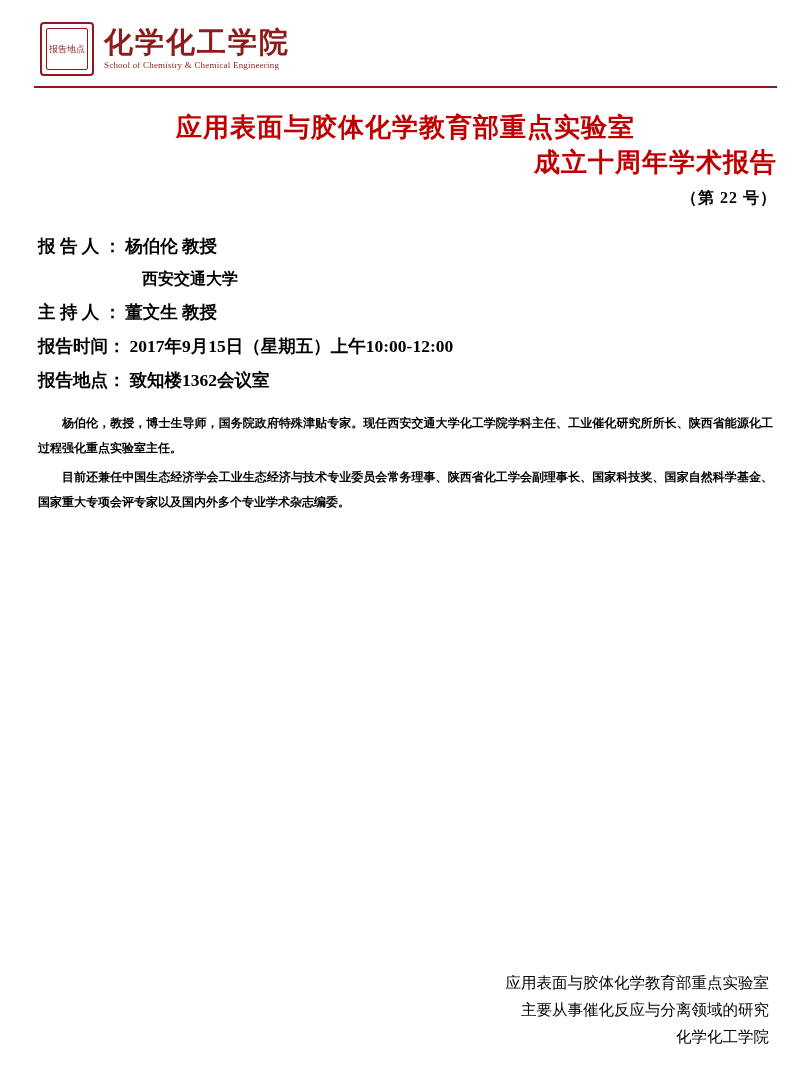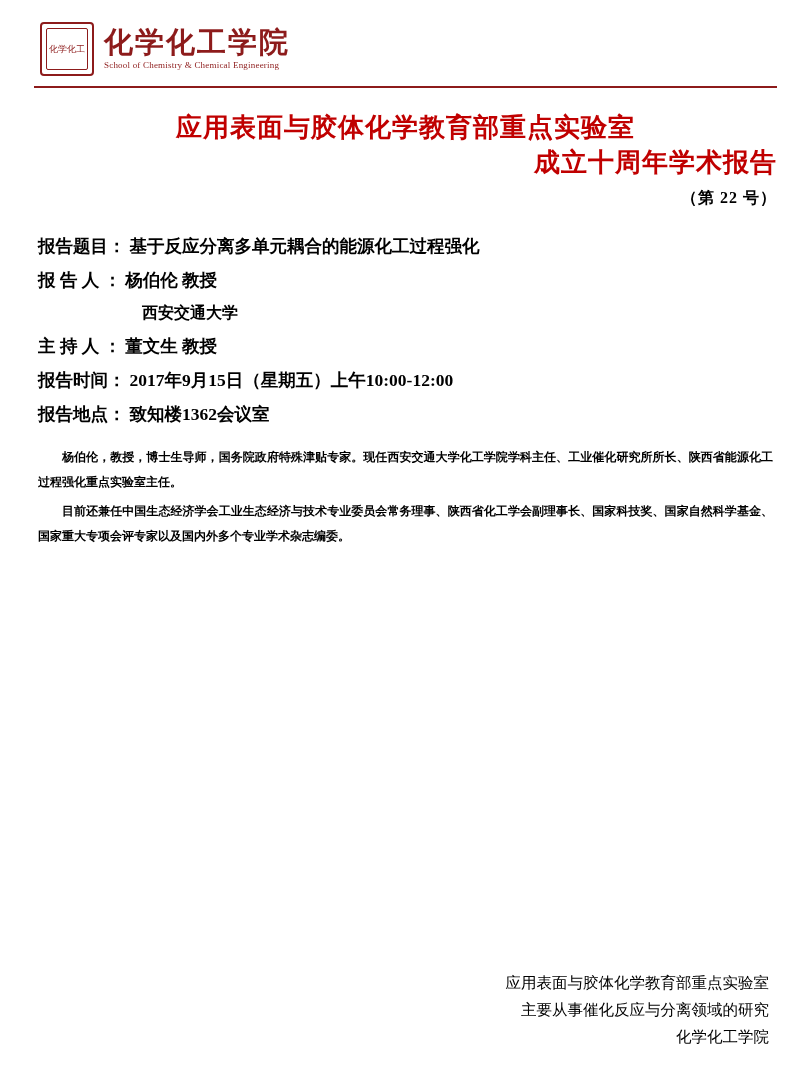--- a/index.html
+++ b/index.html
@@ -165,39 +165,35 @@
     font-family: "Liberation Serif", "DejaVu Serif", serif;
   }
 </style>
 </head>
 <body>
 
 <div class="page">
 
   <div class="logo-row">
     <div class="seal">
-      <div class="seal-glyph">化学化工</div>
+      <div class="seal-glyph">报告地点</div>
     </div>
     <div class="logo-text-block">
       <div class="logo-cn">化学化工学院</div>
       <div class="logo-en">School of Chemistry &amp; Chemical Engineering</div>
     </div>
   </div>
 
   <hr class="rule">
 
   <div class="title">应用表面与胶体化学教育部重点实验室</div>
   <div class="title-line2">成立十周年学术报告</div>
   <div class="subtitle">（第 22 号）</div>
 
   <div class="info">
-    <div class="info-row">
-      <span class="info-label">报告题目：</span>
-      <span class="info-value">基于反应分离多单元耦合的能源化工过程强化</span>
-    </div>
     <div class="info-row">
       <span class="info-label">报 告 人 ：</span>
       <span class="info-value">杨伯伦  教授</span>
     </div>
     <div class="info-sub">西安交通大学</div>
     <div class="info-row">
       <span class="info-label">主 持 人 ：</span>
       <span class="info-value">董文生  教授</span>
     </div>
     <div class="info-row">

